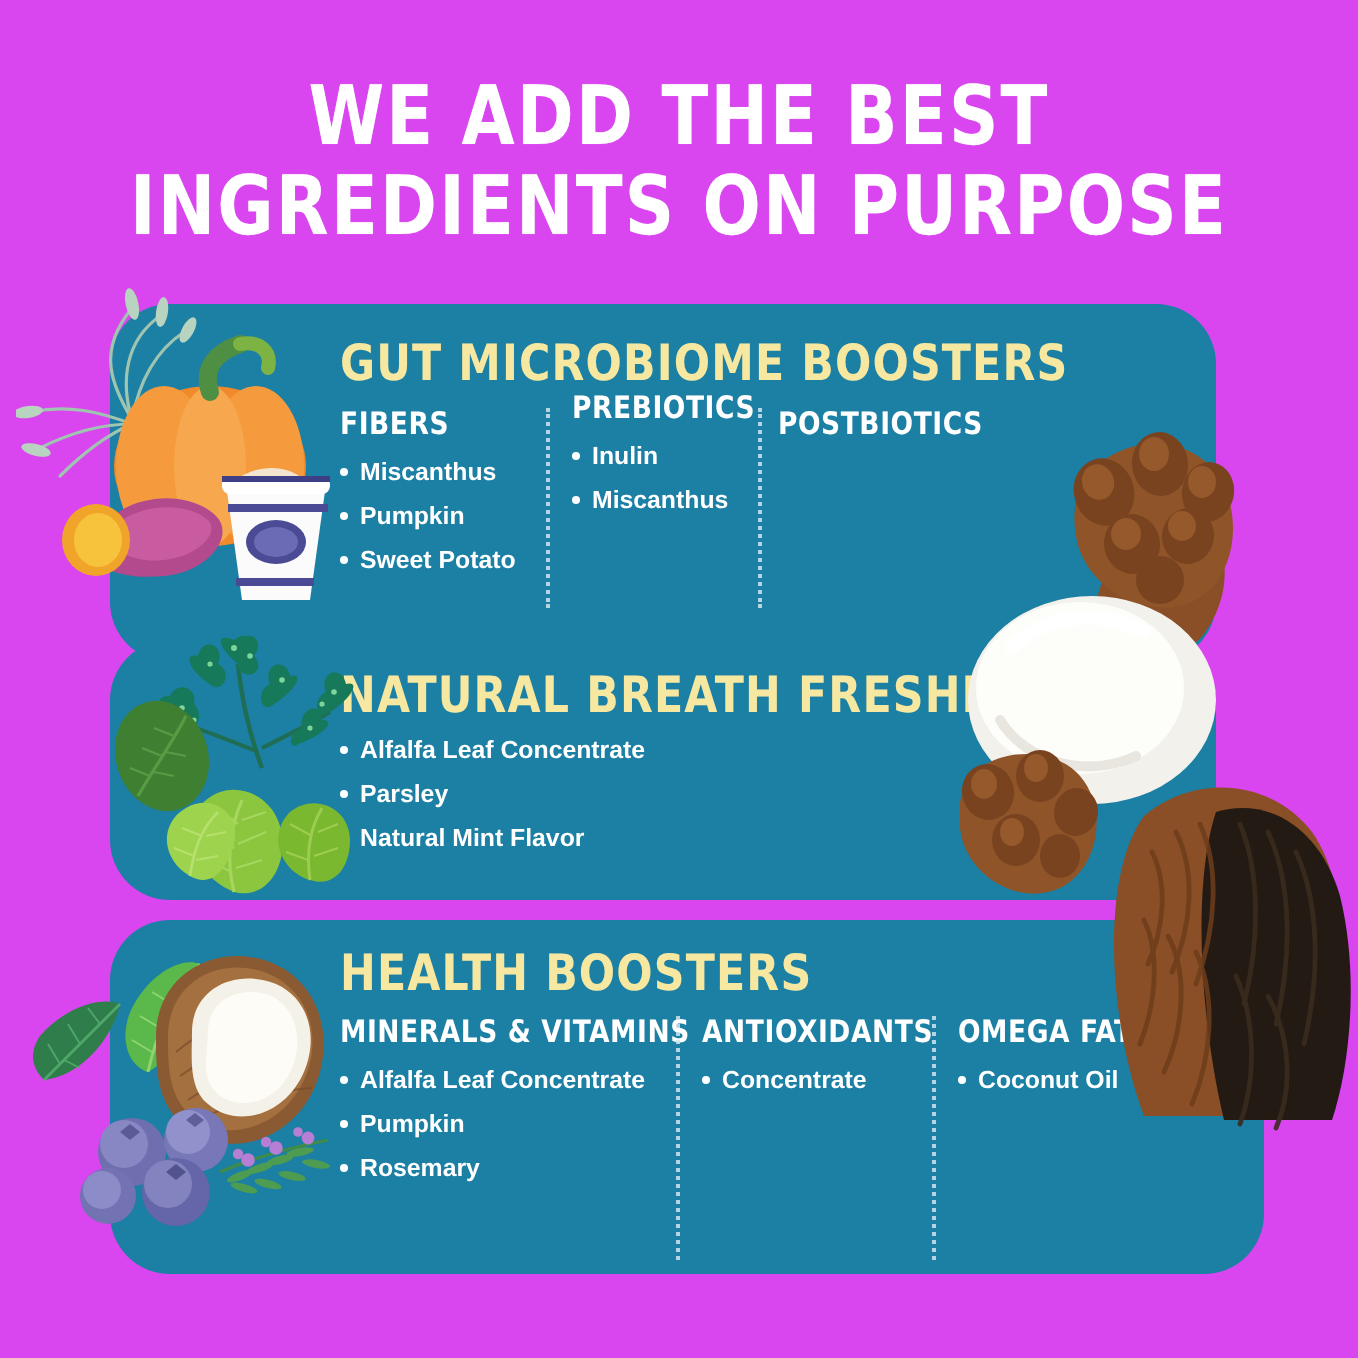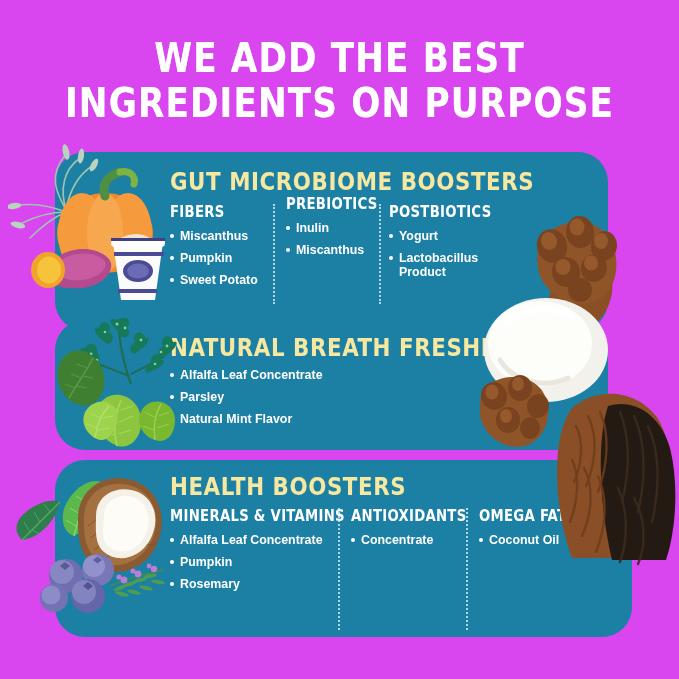--- a/index.html
+++ b/index.html
@@ -157,24 +157,20 @@
         <ul class="items">
           <li>Inulin</li>
           <li>Miscanthus</li>
         </ul>
       </div>
 
       <div class="vdiv" style="left:324px; top:52px; height:100px;"></div>
 
       <div class="col" style="left:334px; top:52px; width:110px;">
         <div class="col-head">POSTBIOTICS</div>
-        <ul class="items">
-          <li>Yogurt</li>
-          <li>Lactobacillus Product</li>
-        </ul>
       </div>
     </div>
   </div>
 
   <div class="panel" id="panel-2">
     <div class="panel-title">NATURAL BREATH FRESHENERS</div>
 
     <div class="cols">
       <div class="col" style="left:115px; top:48px; width:300px;">
         <ul class="items">

